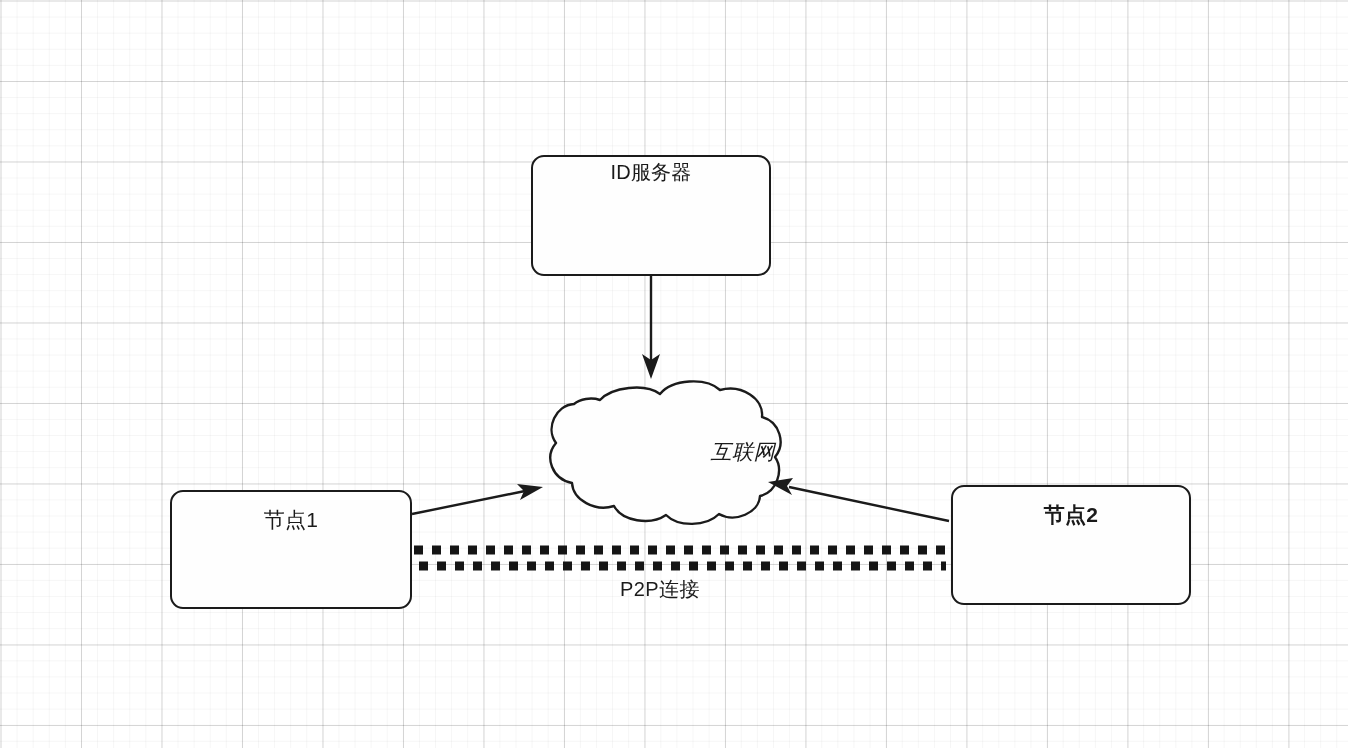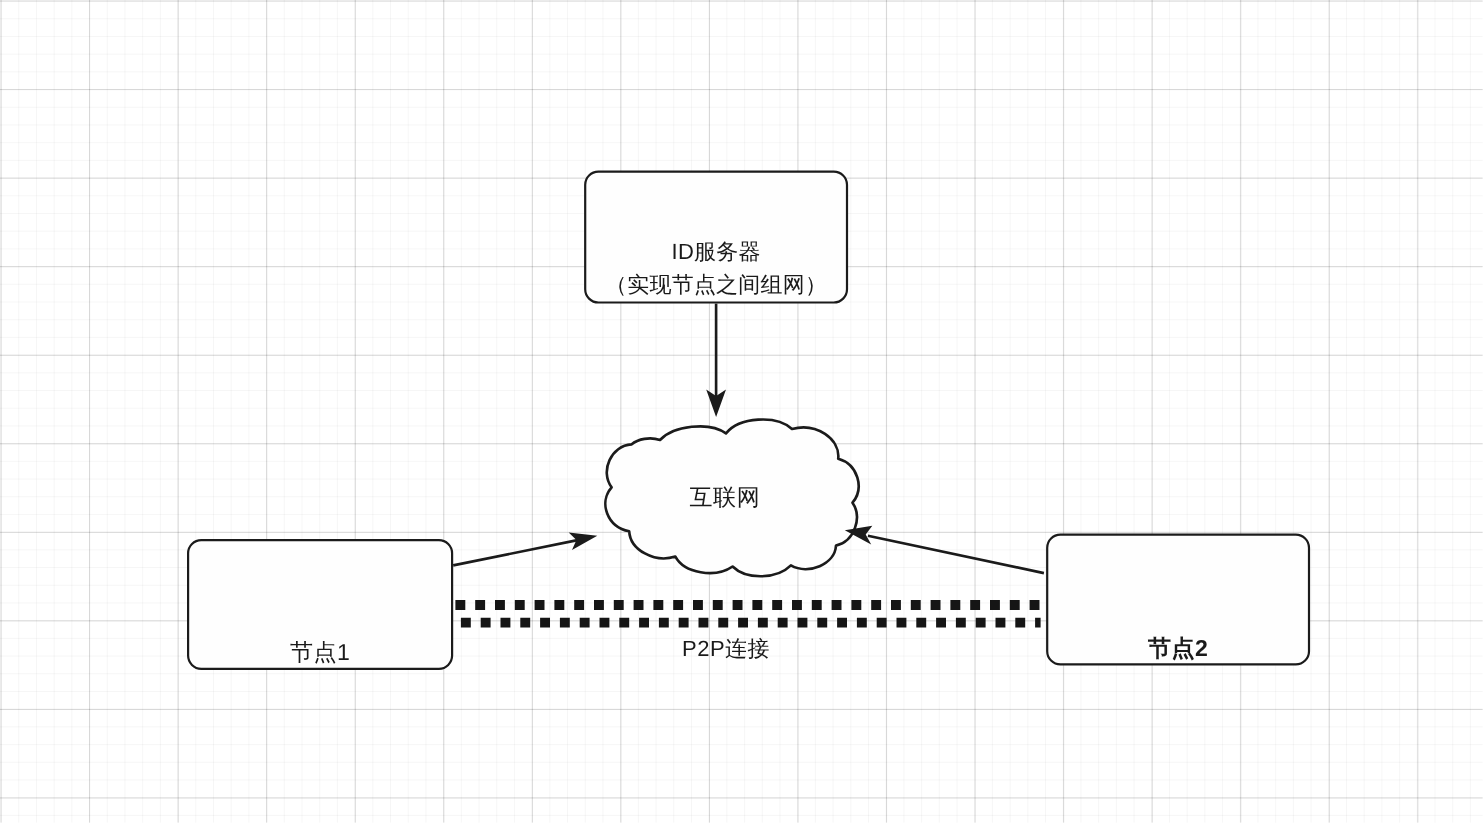--- a/index.html
+++ b/index.html
@@ -36,21 +36,21 @@
   }
   .node-box {
     position: absolute;
     box-sizing: border-box;
     border: 2.2px solid #1b1b1b;
     border-radius: 13px;
     background: #fefefe;
     display: flex;
     flex-direction: column;
     align-items: center;
-    justify-content: flex-end;
+    justify-content: space-between;
     color: #1a1a1a;
     text-align: center;
   }
   #id-server-box {
     left: 531px;
     top: 155px;
     width: 240px;
     height: 121px;
     line-height: 1.5;
   }
@@ -68,30 +68,32 @@
   #node2-box {
     left: 951px;
     top: 485px;
     width: 240px;
     height: 120px;
     font-weight: bold;
   }
   #node1-box .line, #node2-box .line {
     font-size: 21px;
     letter-spacing: 0.3px;
+    margin-top: 14px;
   }
   #cloud-label {
     position: absolute;
     left: 543px;
     top: 438px;
     width: 232px;
-    text-align: center;
+    text-align: right;
     font-size: 21px;
     color: #1a1a1a;
     letter-spacing: 0.5px;
+    font-style: italic;
   }
   #p2p-label {
     position: absolute;
     left: 560px;
     top: 576px;
     width: 200px;
     text-align: center;
     font-size: 20px;
     color: #1a1a1a;
     letter-spacing: 0.4px;
@@ -134,21 +136,20 @@
     </g>
 
     <g>
       <line x1="414" y1="550" x2="946" y2="550" stroke="#151515" stroke-width="9" stroke-dasharray="9 9" stroke-linecap="butt"></line>
       <line x1="419" y1="566" x2="946" y2="566" stroke="#151515" stroke-width="9" stroke-dasharray="9 9" stroke-linecap="butt"></line>
     </g>
   </svg>
 
   <div class="node-box" id="id-server-box">
     <div class="line">ID服务器</div>
-    <div class="line">（实现节点之间组网）</div>
   </div>
 
   <div id="cloud-label">互联网</div>
 
   <div class="node-box" id="node1-box">
     <div class="line">节点1</div>
   </div>
 
   <div class="node-box" id="node2-box">
     <div class="line">节点2</div>

